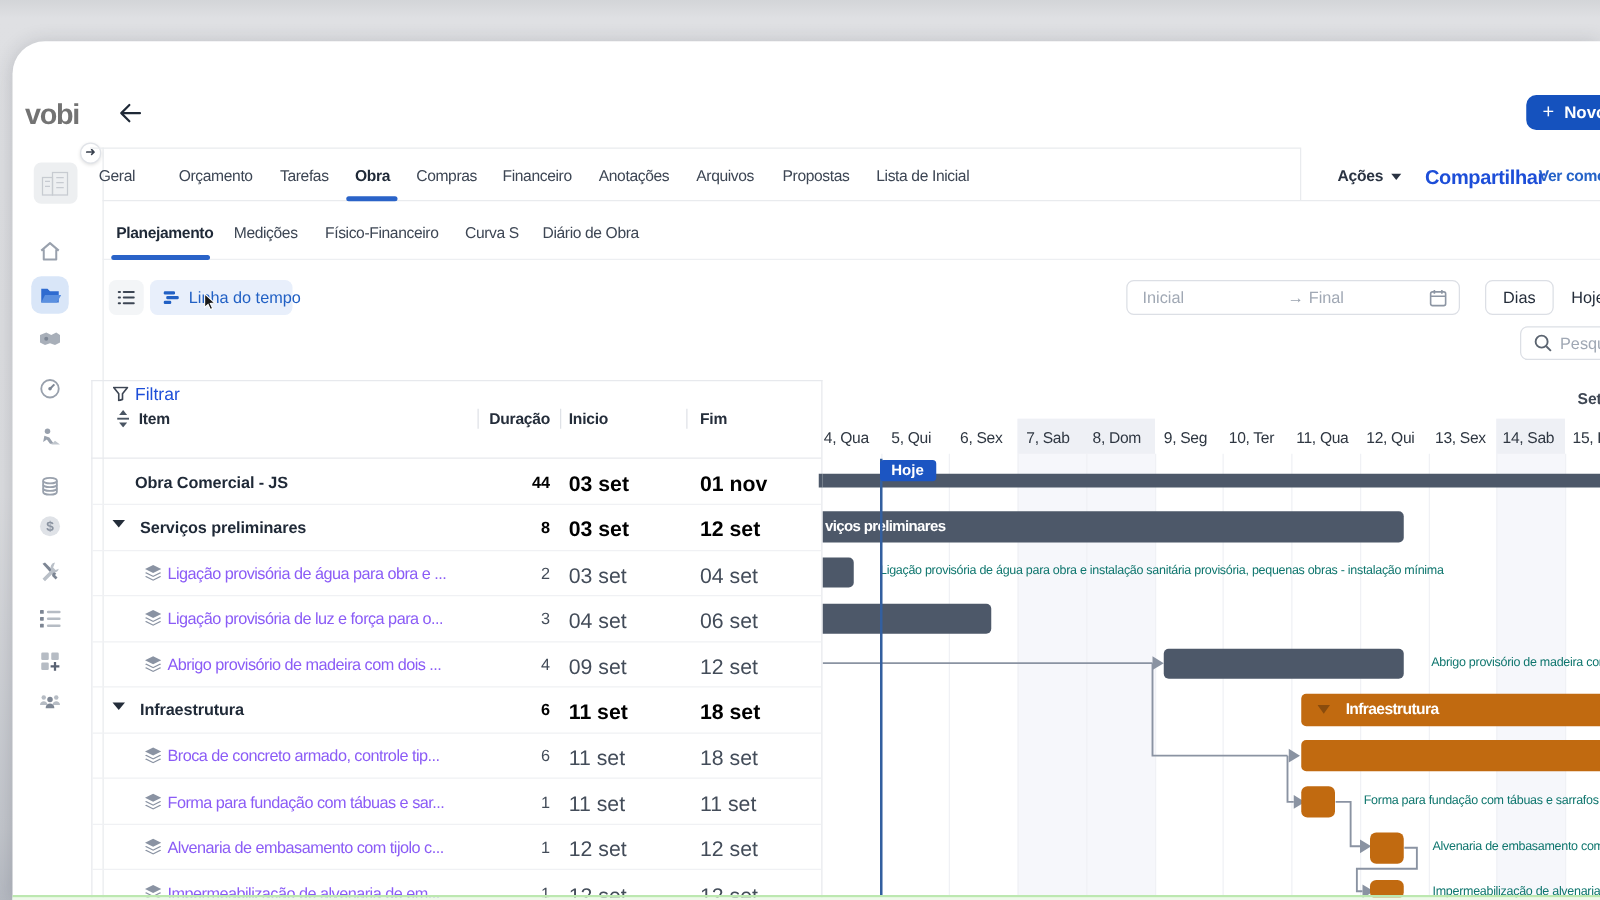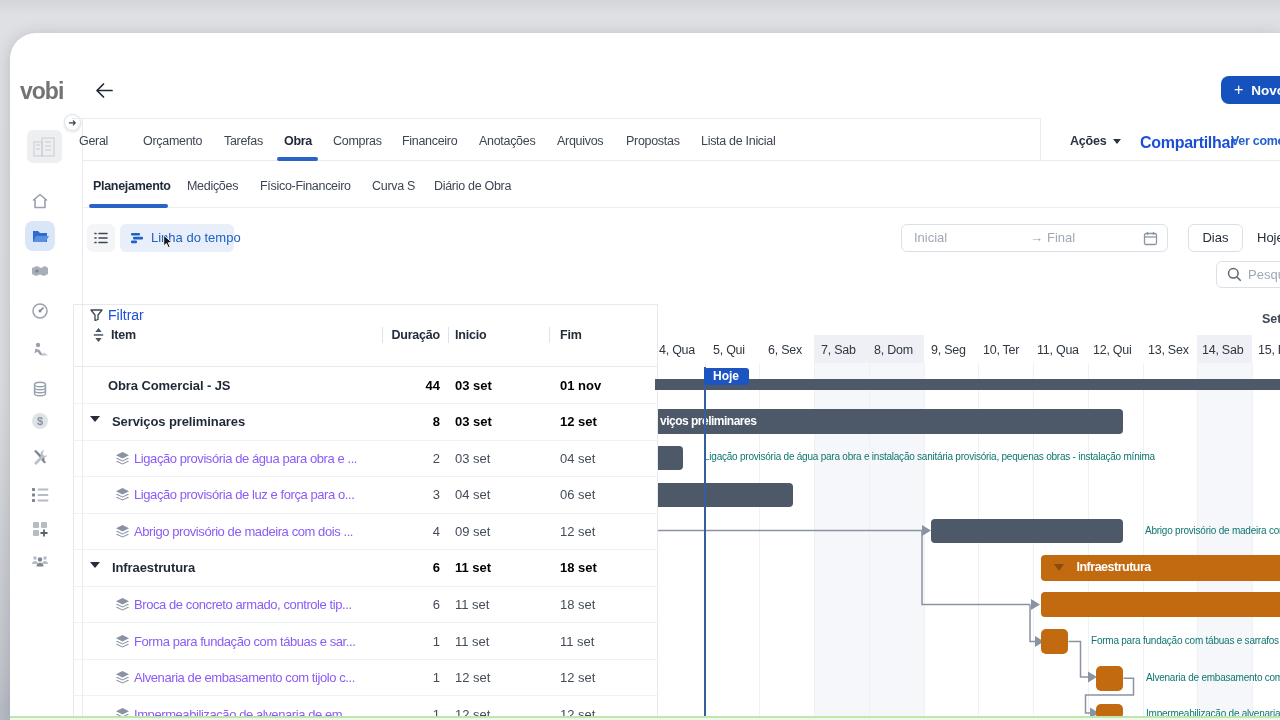--- a/index.html
+++ b/index.html
@@ -58,21 +58,21 @@
 #tbl-left { left:73px; top:304px; width:1px; bottom:0; background:#e7e9ed; }
 #tbl-right { left:657px; top:304px; width:1px; bottom:0; background:#e7e9ed; }
 #tbl-hbot { left:73px; top:366px; width:584px; height:1px; background:#e7e9ed; }
 .hsep { position:absolute; width:1px; height:16px; top:327px; background:#dfe2e7; }
 .hlabel { position:absolute; top:328px; font-size:12.5px; letter-spacing:-0.2px; font-weight:bold; color:#242d3a; }
 .rowline { position:absolute; left:74px; width:583px; height:1px; background:#f0f1f4; }
 .cell { position:absolute; font-size:13px; letter-spacing:-0.42px; color:#8b5cf6; white-space:nowrap; }
 .cell.b { font-weight:bold; color:#1f2937; font-size:13px; letter-spacing:-0.1px; }
 .dur { position:absolute; font-size:13px; color:#434c59; text-align:right; width:40px; }
 .dur.b,.dt.b { font-weight:bold; color:#000000; }
-.dt { position:absolute; font-size:13px; color:#434c59; }
+.dt { position:absolute; font-size:17px; color:#434c59; }
 .caret { position:absolute; width:0; height:0; border-left:5px solid transparent; border-right:5px solid transparent; border-top:6px solid #242d3a; }
 
 #gantt { left:658px; top:304px; right:0; bottom:0; overflow:hidden; }
 .wkend { position:absolute; top:31px; bottom:4px; background:#f5f6fa; opacity:.85; }
 .dayline { position:absolute; top:59px; bottom:4px; width:1px; background:#f0f1f5; }
 .daylabel { position:absolute; top:39px; font-size:12.5px; letter-spacing:-0.25px; color:#2f3742; white-space:nowrap; }
 #setlbl { position:absolute; left:604px; top:8px; font-size:12.5px; font-weight:600; color:#3f4754; }
 #todayline { position:absolute; left:46px; top:63px; width:2px; bottom:4px; background:#335f9f; z-index:6; }
 #hoje { position:absolute; left:45.5px; top:63.5px; width:45px; height:17.5px; background:#1c55c2; border-radius:3px; color:#fff; font-size:12px; font-weight:bold; text-align:center; line-height:17.5px; z-index:7; }
 .bar { position:absolute; background:#4d5869; z-index:4; }

